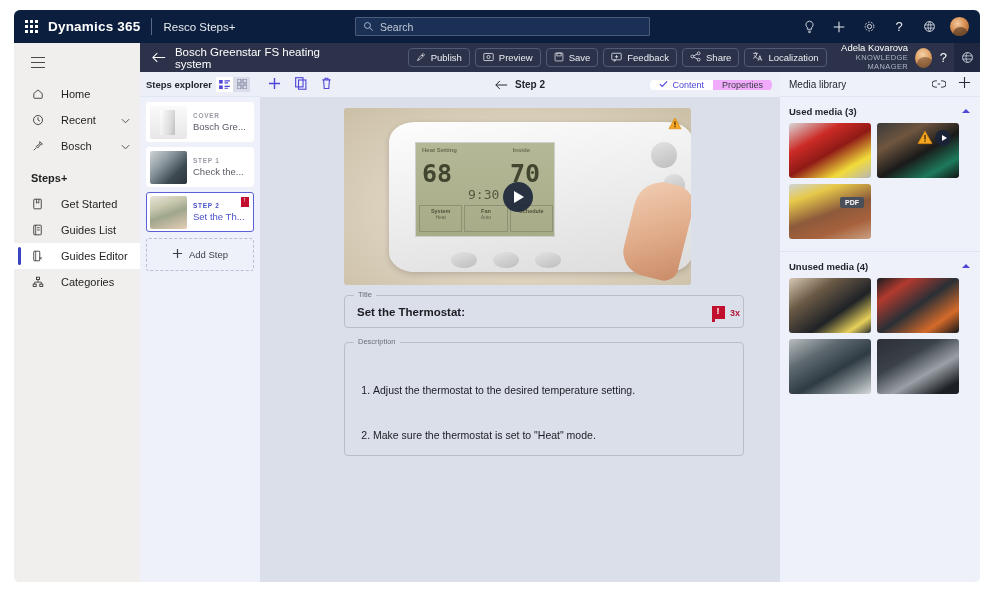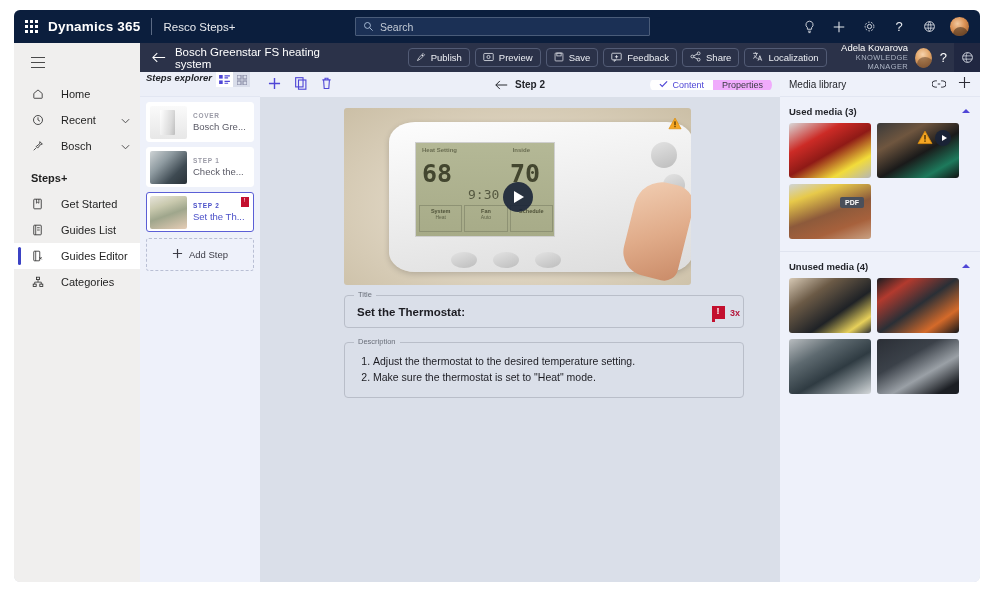--- a/index.html
+++ b/index.html
@@ -116,22 +116,22 @@
   .cmd-end {
     width: 30px; height: 29px; background: #202741;
     display: flex; align-items: center; justify-content: center; color: #dfe3ec;
   }
 
   
   .stage { position: absolute; left: 0; top: 29px; width: 840px; height: 510px; display: flex; }
 
   .stepspanel { width: 120px; background: #eef1fa; height: 510px; position: relative; }
   .steps-head {
-    height: 25px; background: #eceff8; display: flex; 
-    padding-left: 6px; gap: 4px; border-bottom: 1px solid #e2e6f2; font-style: italic;
+    height: 25px; background: #eceff8; display: flex; align-items: center;
+    padding-left: 6px; gap: 4px; border-bottom: 1px solid #e2e6f2;
   }
   .steps-head .t { font-size: 9.5px; color: #23252b; font-weight: bold; }
   .viewtoggle { display: flex; gap: 0; }
   .vt {
     width: 17px; height: 15px; display: flex; align-items: center; justify-content: center;
     background: #d9ddea;
   }
   .vt.on { background: #ffffff; }
 
   .stepcard {
@@ -240,21 +240,21 @@
   .fieldbox {
     position: relative; border: 1px solid #b9bec9; border-radius: 4px;
     background: transparent; margin-bottom: 14px;
   }
   .fieldlegend {
     position: absolute; left: 9px; top: -6px; font-size: 7.5px; color: #6a6f7a;
     background: #dadfe9; padding: 0 4px;
   }
   .titleinput { padding: 10px 12px 9px 12px; font-size: 11.5px; font-weight: bold; color: #1c1c22; }
   .desc { padding: 10px 12px 11px 20px; }
-  .desc li { font-size: 10.5px; color: #1c1c22; line-height: 1.55; margin-left: 8px; }
+  .desc li { font-size: 10.5px; color: #1c1c22; line-height: 1.55; margin-left: 8px; margin-top: 29px; }
   .alertbadge {
     position: absolute; left: 368px; top: 11px; display: flex; align-items: center; gap: 5px;
   }
   .alertflag { width: 13px; height: 13px; background: #c30f2e; position: relative; }
   .alertflag::before {
     content:"!"; position:absolute; left: 4.6px; top: 0.4px; color: #fff; font-size: 9px; font-weight: bold;
   }
   .alertflag::after {
     content:""; position:absolute; left:0; bottom:-3px; width:3px; height:3px; background:#c30f2e;
   }

